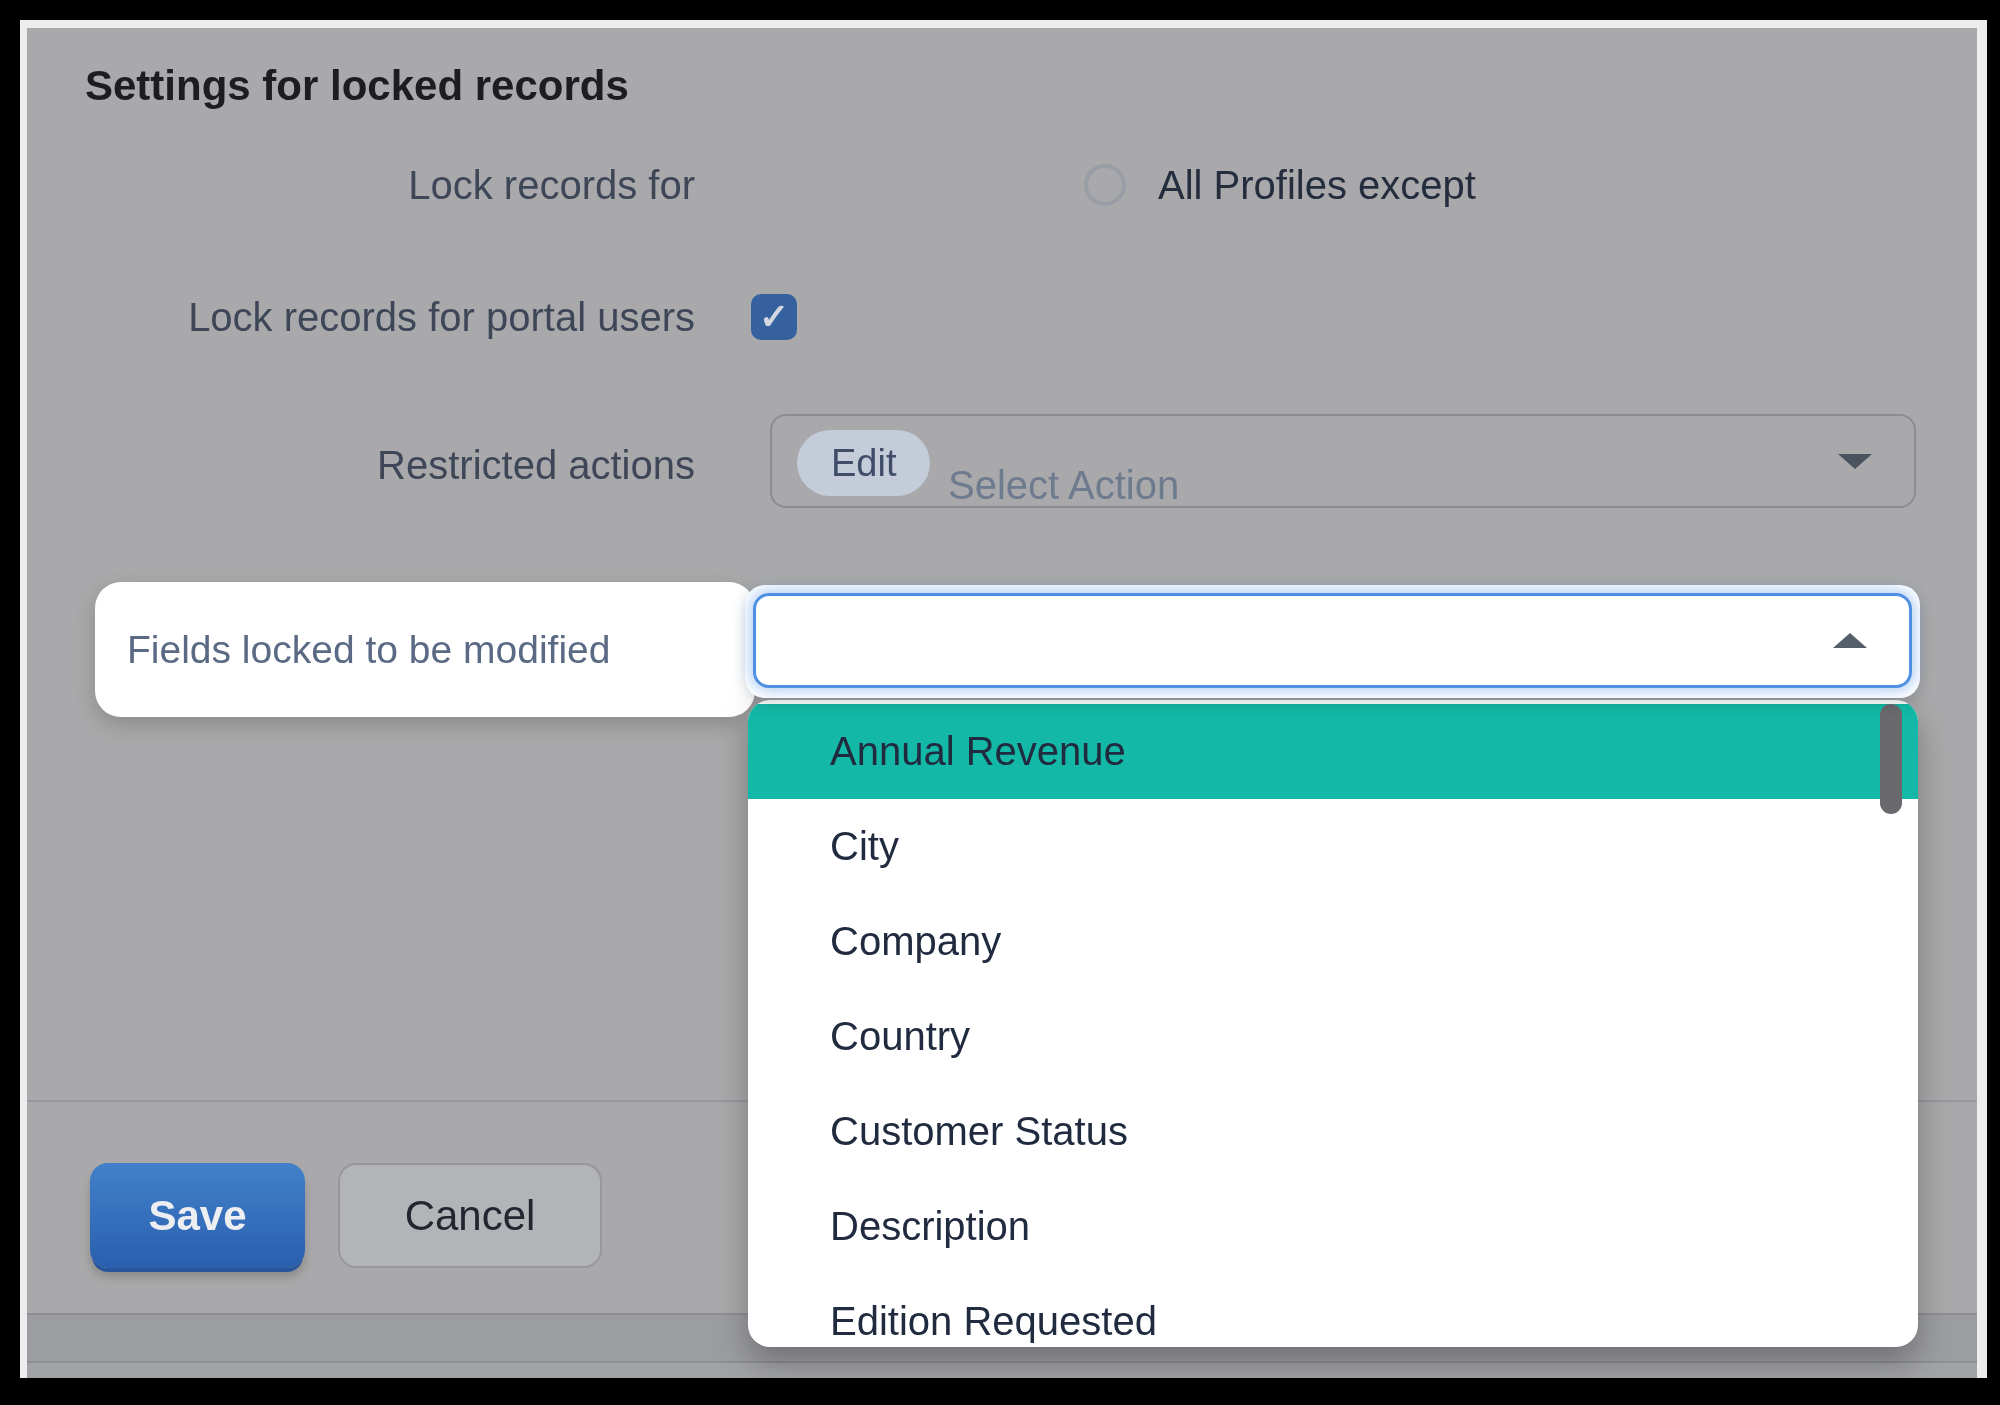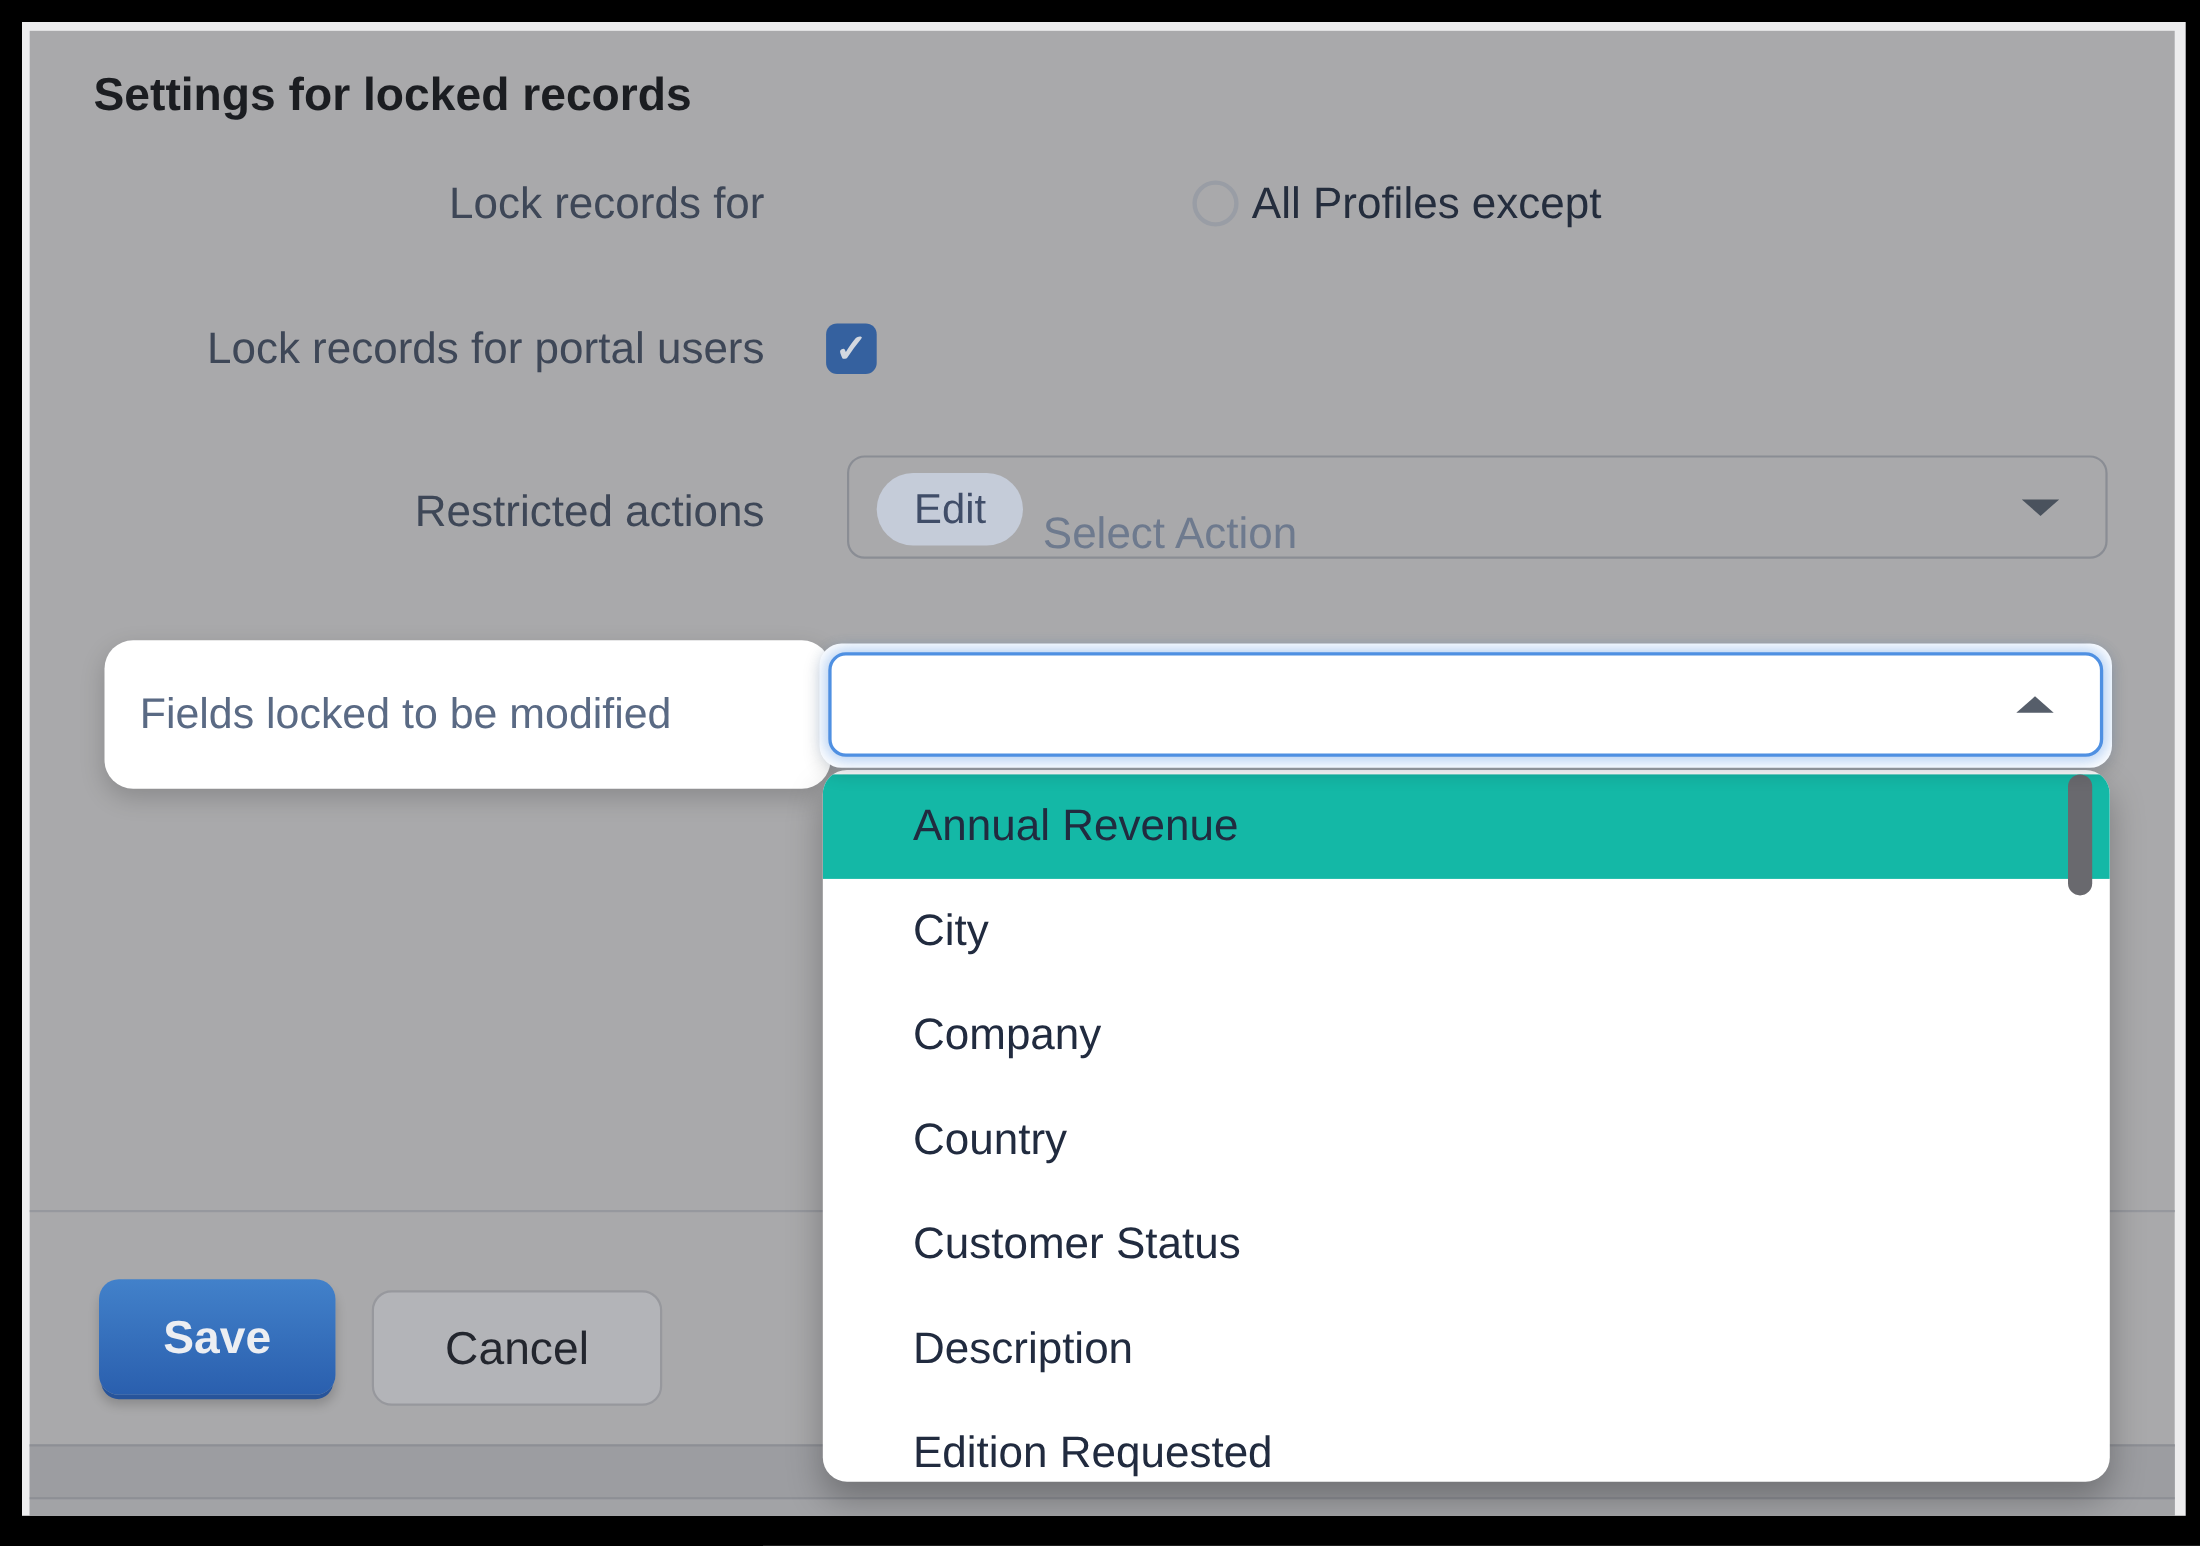--- a/index.html
+++ b/index.html
@@ -24,21 +24,21 @@
   #restricted-label{top:441px;height:48px;line-height:48px;}
 
   .radio-option{display:flex;align-items:center;z-index:2;}
   #radio-option-1{left:753px;top:160px;height:50px;}
   #radio-option-2{left:1084px;top:160px;height:50px;}
   .radio-sel{width:38px;height:38px;border-radius:50%;box-sizing:border-box;
              border:11px solid #3061ad;background:#dde1e7;}
   .radio-unsel{width:42px;height:42px;border-radius:50%;box-sizing:border-box;
                border:4px solid #999da5;background:transparent;}
   .radio-label{font-size:40px;color:#242d3d;margin-left:27px;white-space:nowrap;}
-  #radio-option-2 .radio-label{margin-left:12px;}
+  #radio-option-2 .radio-label{margin-left:32px;}
 
   #portal-checkbox{left:751px;top:294px;width:46px;height:46px;border-radius:10px;
                    background:#35619f;z-index:2;display:flex;align-items:center;justify-content:center;}
   .check-icon{color:#d3d8e0;font-size:36px;font-weight:700;line-height:1;}
   .check-icon::after{content:"\2713";}
 
   #restricted-select{left:770px;top:414px;width:1146px;height:94px;box-sizing:border-box;
                      border:2px solid #8a8d94;border-radius:16px;z-index:2;}
   #edit-chip{left:25px;top:14px;height:66px;padding:0 34px;border-radius:33px;background:#c5ccd9;
              font-size:38px;color:#404d68;line-height:66px;}
@@ -68,21 +68,21 @@
   .dd-item.highlight{background:#14b8a6;}
   #dropdown-scrollthumb{right:16px;top:4px;width:22px;height:110px;border-radius:11px;background:#69696e;}
 
   
   #save-button{left:90px;top:1163px;width:215px;height:105px;border-radius:18px;z-index:2;
                background:linear-gradient(180deg,#4281ca 0%,#2a5fae 100%);
                box-shadow:0 6px 0 -2px #27549b,0 9px 10px rgba(0,0,0,.18);
                color:#eceef2;font-size:42px;font-weight:600;text-align:center;line-height:105px;}
   #cancel-button{left:338px;top:1163px;width:264px;height:105px;border-radius:18px;z-index:2;box-sizing:border-box;
                  background:#b3b4b8;border:2px solid #97989d;
-                 color:#23262e;font-size:42px;text-align:center;line-height:101px;margin-top:10px;}
+                 color:#23262e;font-size:42px;text-align:center;line-height:101px;}
 </style>
 </head>
 <body>
 
 <div id="root">
 
   <div class="abs" id="page-edge"></div>
   <div class="abs" id="canvas"></div>
 
   <div class="abs" id="divider-top"></div>

